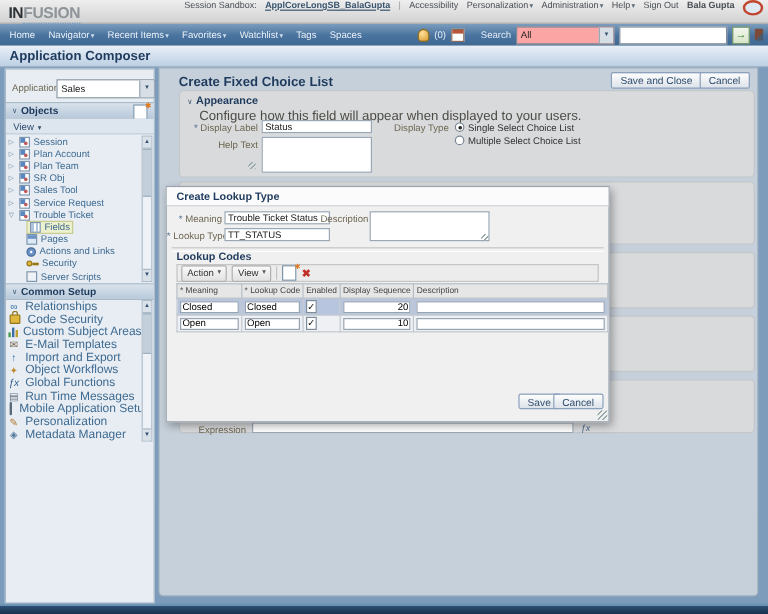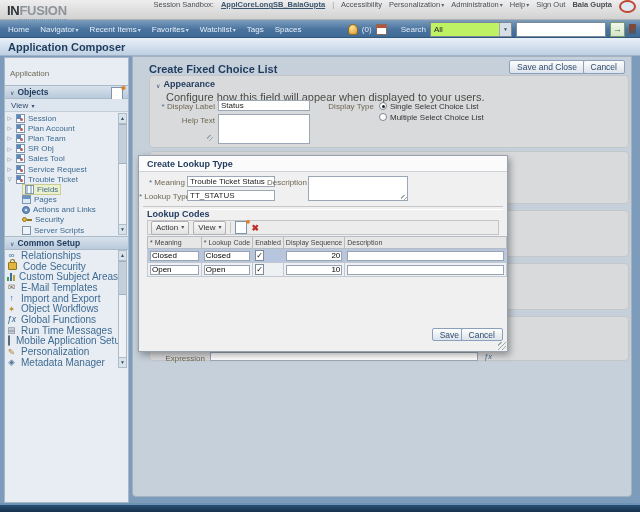--- a/index.html
+++ b/index.html
@@ -19,21 +19,21 @@
   .vsep{color:#9a9a9a}
   .chat{width:13px;height:9px;border:2px solid #c2452f;border-radius:50%;background:#dfe9f3}
   
   .mbar{left:0;top:20px;width:640px;height:18px;background:linear-gradient(#7b9dbd,#4a749f 55%,#3f6a95);border-bottom:1px solid #30587f;box-sizing:border-box}
   .mitems{left:8px;top:20px;height:18px;display:flex;align-items:center;gap:11px;color:#e9f0f8;font-size:8px;white-space:nowrap}
   .mitems .caret{color:#cfdceb}
   .mright{right:4px;top:20px;height:18px;display:flex;align-items:center;gap:4px;color:#e3ebf4;font-size:8px}
   .bell{width:8px;height:9px;border-radius:50% 50% 35% 35%;background:radial-gradient(circle at 35% 30%,#ffe09a,#d99a2b);border:1px solid #8f6d1e}
   .cal{width:9px;height:9px;background:#fff;border:1px solid #8a6a5a;position:relative}
   .cal i{position:absolute;left:0;top:0;width:100%;height:3px;background:#b8543a}
-  .srch-sel{width:80px;height:13px;background:#bef264;border:1px solid #7c8a98;display:flex;align-items:center;color:#222}
+  .srch-sel{width:80px;height:13px;background:#fca5a5;border:1px solid #7c8a98;display:flex;align-items:center;color:#222}
   .srch-sel .val{flex:1;padding-left:3px}
   .srch-sel .dd{width:11px;height:100%;background:#d7dee6;border-left:1px solid #9aa8b6;text-align:center;font-size:5px;line-height:13px;color:#33526e}
   .srch-in{width:84px;height:11px;border:1px solid #7c8a98;background:#fff}
   .gobtn{width:13px;height:13px;background:linear-gradient(#f2f7ec,#d7e4c8);border:1px solid #7a9a6a;color:#2f7d2f;font-size:9px;line-height:12px;text-align:center}
   .advs{width:7px;height:10px;background:linear-gradient(135deg,#7d4a3a 60%,#4a5a6a 60%);border-radius:1px}
   
   .band{left:0;top:38px;width:640px;height:18px;background:linear-gradient(#e9f0f8,#bdd0e3);border-bottom:1px solid #9fb4c8;box-sizing:border-box}
   .ptitle{left:8px;top:41px;font-size:11px;font-weight:bold;color:#1e3a5c}
   
   .sidebar{left:4px;top:57px;width:125px;height:446px;background:#e7edf3;border:1px solid #a8b8c6;box-sizing:border-box}
@@ -163,20 +163,24 @@
   <input class="srch-in" value="" style="">
   <span class="gobtn">→</span>
   <span class="advs"></span>
 </div>
 
 <div class="abs band"></div>
 <div class="abs ptitle">Application Composer</div>
 
 <div class="abs sidebar">
   <span class="abs flabel" style="left:5px;top:11px">Application</span>
+  <span class="abs sel" style="left:42px;top:8px;width:80px;height:14px">
+      <span class="val">Sales</span>
+      <span class="dd">▼</span>
+    </span>
 
   <div class="abs shdr" style="top:27px">
     <span class="tog">∨</span>
     <span>Objects</span>
     <span class="npg" style="position:absolute;right:5px;top:1px">
         <span class="st">✱</span>
       </span>
   </div>
   <div class="abs viewbar" style="top:41px">
     <span><span>View</span> <span class="caret" style="color:#33526e">▾</span></span>

